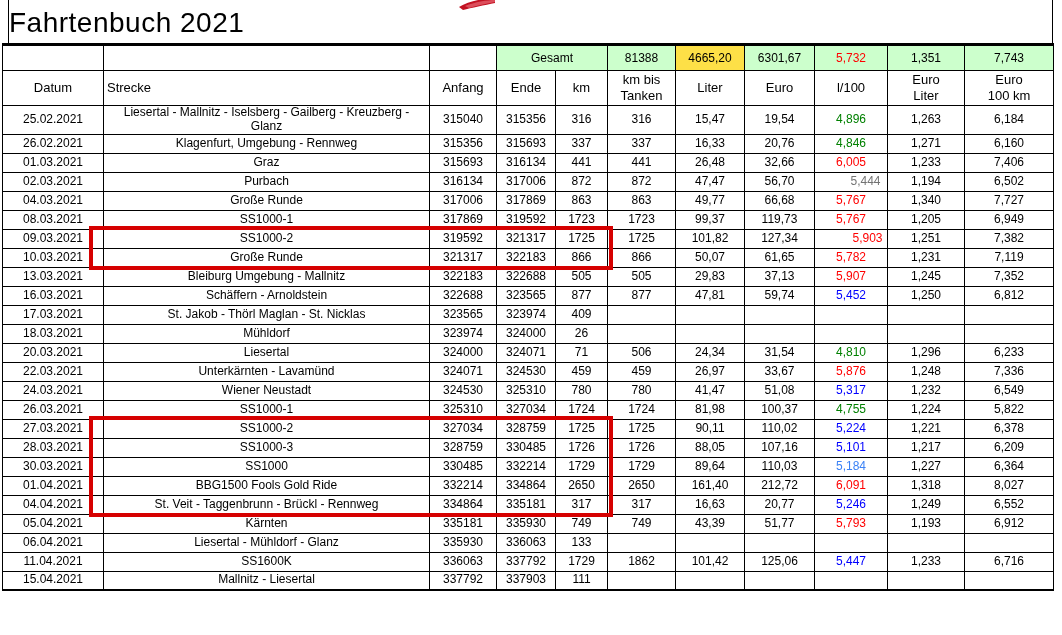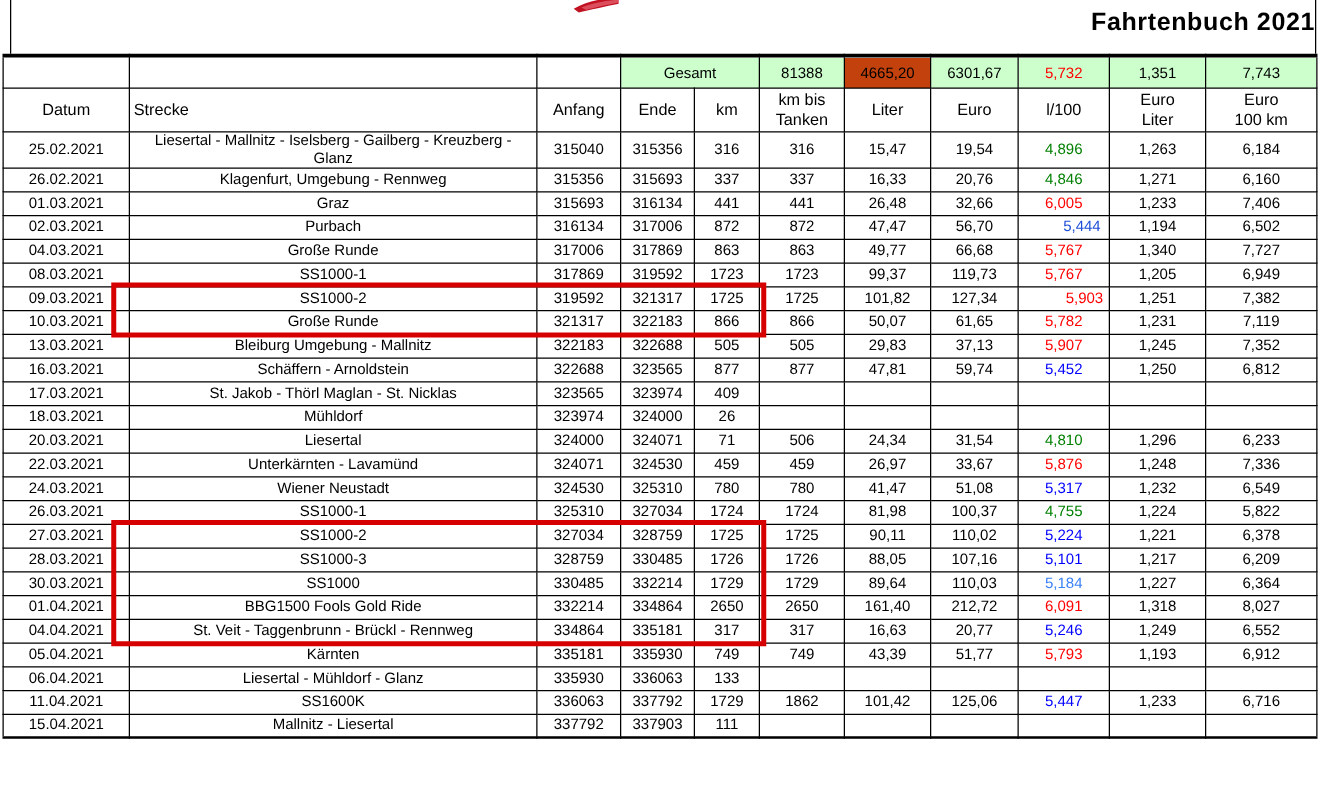--- a/index.html
+++ b/index.html
@@ -1,22 +1,22 @@
 <!DOCTYPE html>
 <html><head>
 <meta charset="utf-8">
 <style>
   html,body{margin:0;padding:0;background:#fff;}
   body{width:1062px;height:635px;overflow:hidden;font-family:"Liberation Sans",sans-serif;color:#000;}
   .sheet{position:relative;width:1062px;height:635px;background:#fff;}
 
   .title-block{position:relative;margin-left:8px;width:1045px;height:43px;
     border-left:1.5px solid #000;border-right:1.5px solid #000;box-sizing:border-box;}
-  .page-title{position:absolute;left:0;right:0;top:7px;text-align:right;
-    font-size:20px;letter-spacing:.5px;font-weight:bold;}
+  .page-title{position:absolute;left:0;right:0;top:7px;text-align:left;
+    font-size:28px;letter-spacing:.5px;}
   .logo-frag{position:absolute;left:440px;top:0;width:46px;height:13px;}
 
   .table-wrap{position:relative;margin-left:2px;width:1052px;}
   table.logtable{border-collapse:collapse;table-layout:fixed;width:1051px;
     border-top:3px solid #000;border-bottom:2px solid #000;}
   table.logtable td,table.logtable th{border:1px solid #000;padding:0 3px;
     font-size:12px;font-weight:normal;text-align:center;vertical-align:middle;
     overflow:hidden;box-sizing:border-box;}
   tr.hdr1 td{height:26px;}
   tr.hdr2 td{height:35px;font-size:13px;white-space:pre-line;line-height:1.25;}
@@ -56,21 +56,21 @@
         <col style="width:77px">
           <col style="width:89px">
       </colgroup>
       <thead>
         <tr class="hdr1">
           <td></td>
           <td></td>
           <td></td>
           <td class="total t-bg" colspan="2" style="background: rgb(204, 255, 204);">Gesamt</td>
           <td class="total t-bg" style="background: rgb(204, 255, 204);">81388</td>
-          <td class="total t-bg" style="background: #c2410c;">4665,20</td>
+          <td class="total t-bg" style="background: #fde047;">4665,20</td>
           <td class="total t-bg" style="background: rgb(204, 255, 204);">6301,67</td>
           <td class="total t-bg t-l100" style="background: rgb(204, 255, 204); color: rgb(255, 0, 0);">5,732</td>
           <td class="total t-bg" style="background: rgb(204, 255, 204);">1,351</td>
           <td class="total t-bg" style="background: rgb(204, 255, 204);">7,743</td>
         </tr>
         <tr class="hdr2">
           <td>Datum</td>
           <td style="text-align:left">Strecke</td>
           <td>Anfang</td>
           <td>Ende</td>
@@ -128,21 +128,21 @@
       </tr>
           <tr>
         <td class="c-date">02.03.2021</td>
         <td class="c-route">Purbach</td>
         <td>316134</td>
         <td>317006</td>
         <td>872</td>
         <td>872</td>
         <td>47,47</td>
         <td>56,70</td>
-        <td class="c-l100" style="color: #1d4ed8; padding-left: 32px;">5,444</td>
+        <td class="c-l100" style="color: #737373; padding-left: 32px;">5,444</td>
         <td>1,194</td>
         <td>6,502</td>
       </tr>
           <tr>
         <td class="c-date">04.03.2021</td>
         <td class="c-route">Große Runde</td>
         <td>317006</td>
         <td>317869</td>
         <td>863</td>
         <td>863</td>

